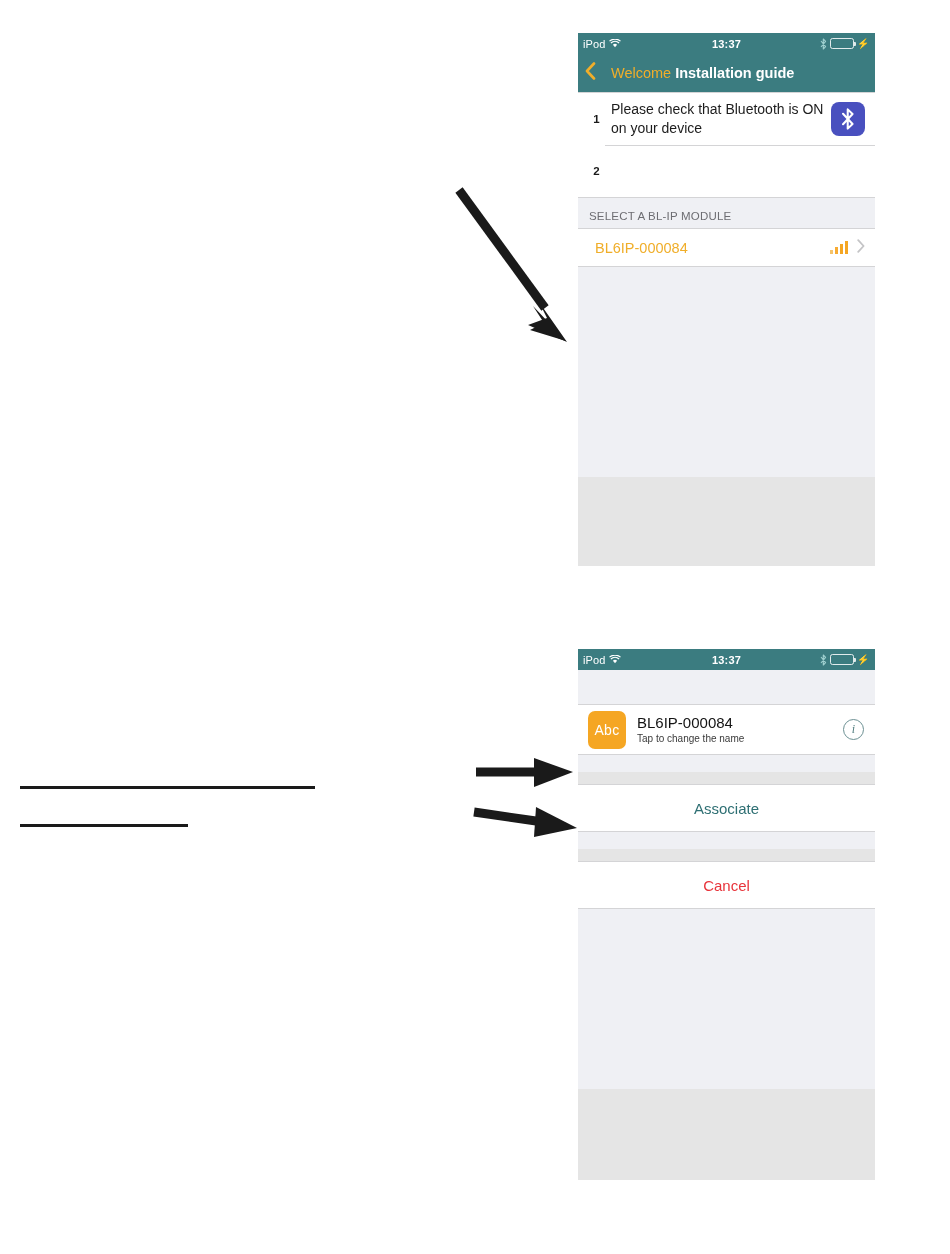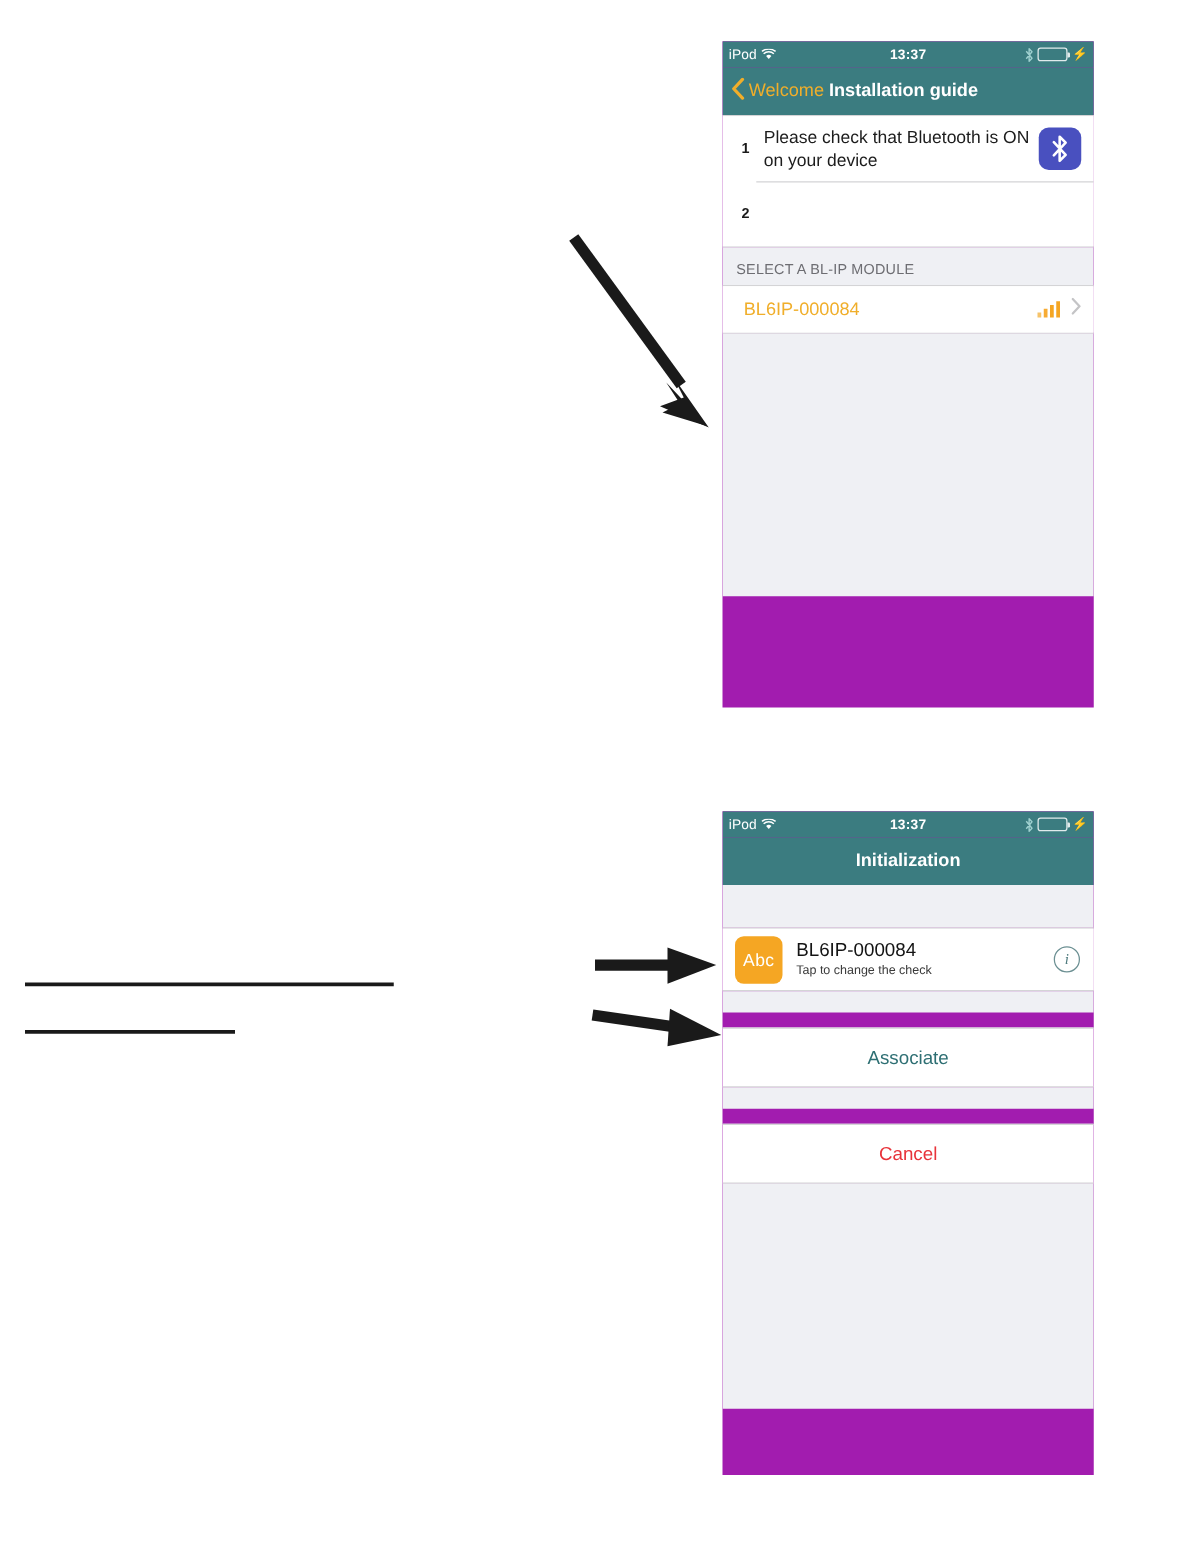--- a/index.html
+++ b/index.html
@@ -12,21 +12,21 @@
     height: 1254px;
     position: relative;
     font-family: "Liberation Sans", sans-serif;
     overflow: hidden;
   }
 
   
   .phone {
     position: absolute;
     width: 297px;
-    background: #a21caf;
+    background: #e5e5e5;
     overflow: hidden;
   }
   #phone-1 { left: 578px; top: 33px; height: 533px; }
   #phone-2 { left: 578px; top: 649px; height: 531px; }
 
   
   .statusbar {
     height: 21px;
     background: #3b7c80;
     color: #ffffff;
@@ -85,21 +85,21 @@
   .navbar {
     height: 38px;
     background: #3b7c80;
     position: relative;
     display: flex;
     align-items: center;
   }
   .nav-back {
     display: flex;
     align-items: center;
-    gap: 3px;
+    gap: 15px;
     padding-left: 7px;
     position: relative;
     z-index: 3;
     cursor: pointer;
   }
   .nav-chevron { display: block; }
   .nav-back-label {
     color: #f0ae2a;
     font-size: 14.5px;
   }
@@ -343,34 +343,31 @@
       <span class="bt-small">
         <svg width="7" height="12" viewBox="0 0 7 12">
             <path d="M1 3 L5.6 8.6 L3.3 11 V1 L5.6 3.4 L1 9" stroke="#9fd0cf" stroke-width="1.1" fill="none" stroke-linejoin="round"></path>
           </svg>
       </span>
       <span class="battery"><span class="battery-fill"></span></span>
       <span class="bolt">⚡</span>
     </div>
   </div>
 
-  <div class="navbar">
-    <div class="nav-title-centered">Initialization</div>
-  </div>
 
   <div class="section-gap" style="height:34px"></div>
 
   <div class="list">
     <div class="row init-row">
       <div class="sq-icon">
         <span class="abc">Abc</span>
       </div>
       <div class="init-text">
         <div class="init-title">BL6IP-000084</div>
-        <div class="init-sub">Tap to change the check</div>
+        <div class="init-sub">Tap to change the name</div>
       </div>
       <div class="info-circle">i</div>
     </div>
   </div>
 
   <div class="section-gap" style="height:17px"></div>
 
   <div class="action-row">
     <span class="action-associate">Associate</span>
   </div>

